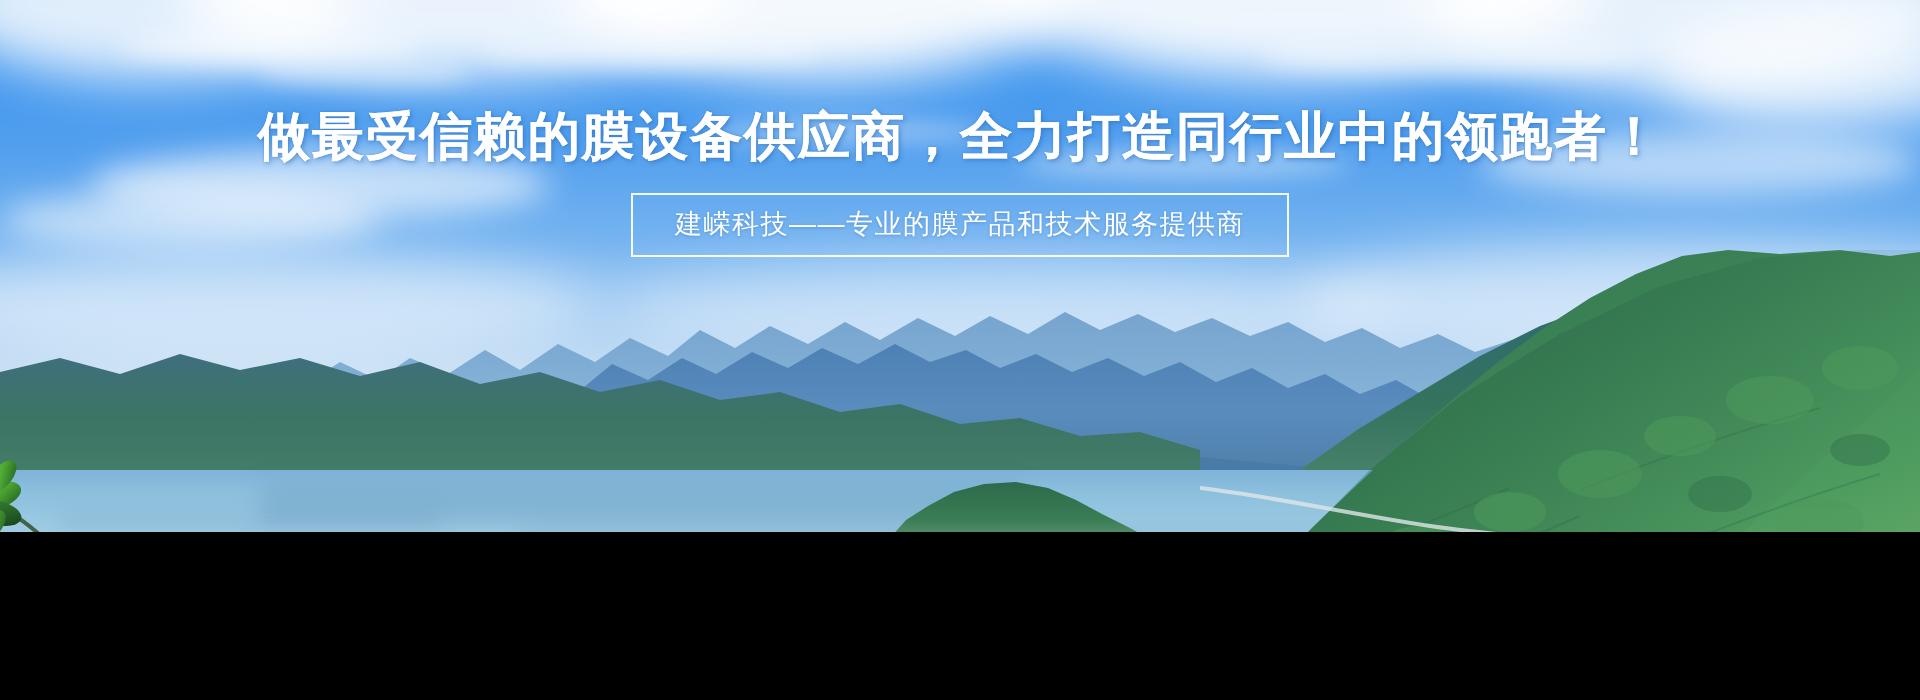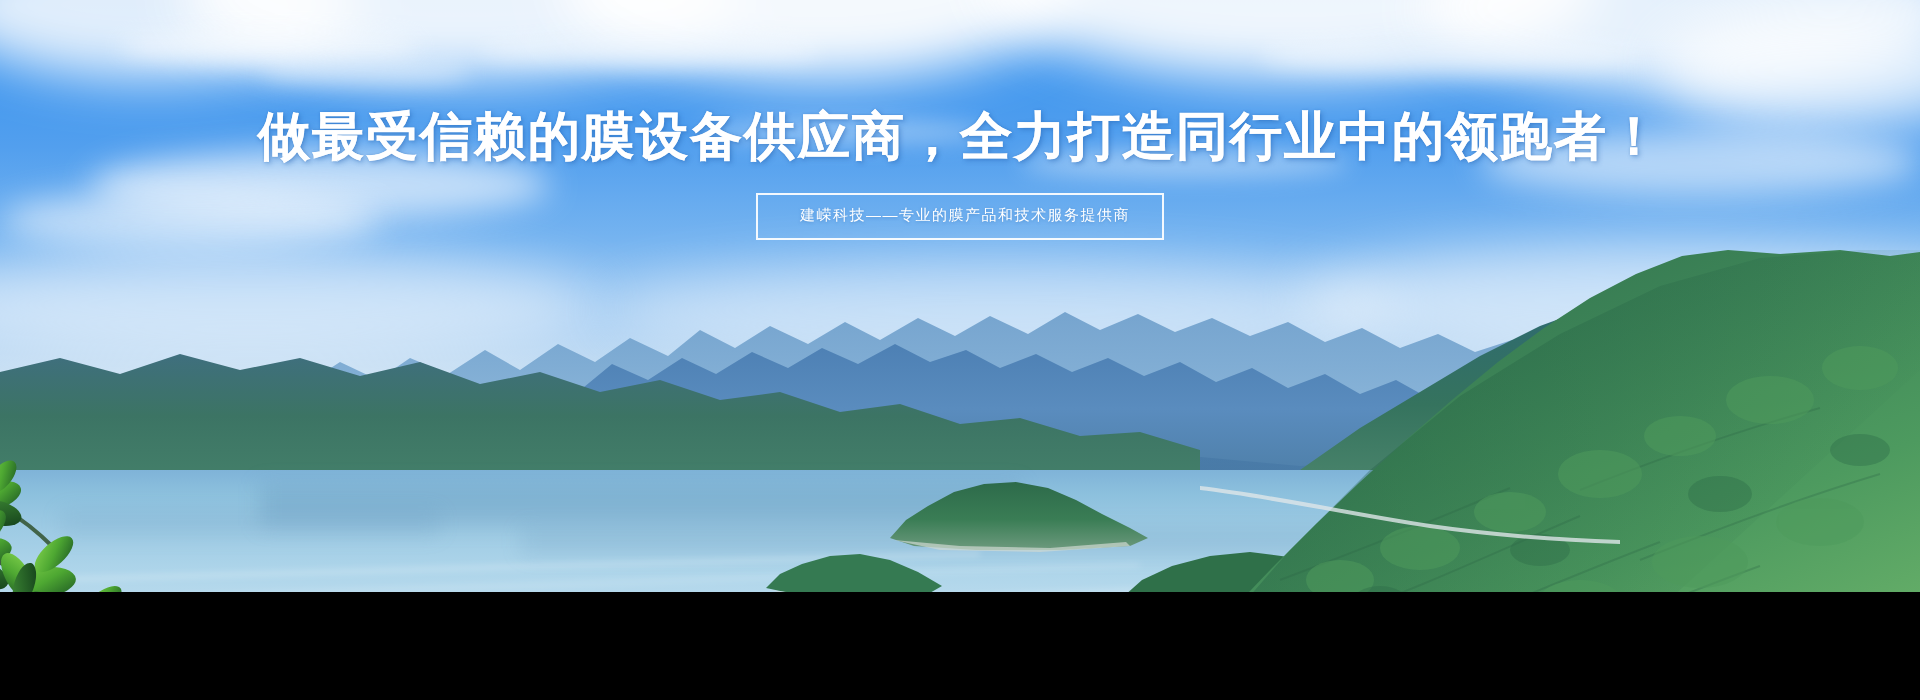--- a/index.html
+++ b/index.html
@@ -3,21 +3,21 @@
 <meta charset="utf-8">
 <style>
   html, body {
     margin: 0;
     padding: 0;
     background: #000;
   }
   #banner {
     position: relative;
     width: 1920px;
-    height: 592px;
+    height: 532px;
     overflow: hidden;
     font-family: "Liberation Sans", "DejaVu Sans", sans-serif;
     background: #4a9ef0;
   }
 
   
   .sky {
     position: absolute;
     left: 0; top: 0;
     width: 1920px; height: 430px;
@@ -138,22 +138,22 @@
     white-space: nowrap;
     text-shadow: 0 1px 3px rgba(35,95,170,0.40);
   }
   .tagline-wrap {
     margin-top: 28px;
     display: flex;
     justify-content: center;
   }
   .tagline-box {
     border: 2px solid rgba(255,255,255,0.92);
-    padding: 11px 32px 13px 42px;
-    font-size: 15px;
+    padding: 11px 42px 13px 42px;
+    font-size: 27px;
     color: #ffffff;
     letter-spacing: 1.5px;
     white-space: nowrap;
     background: transparent;
     text-shadow: 0 1px 3px rgba(35,95,170,0.35);
   }
 </style>
 </head>
 <body>
 

